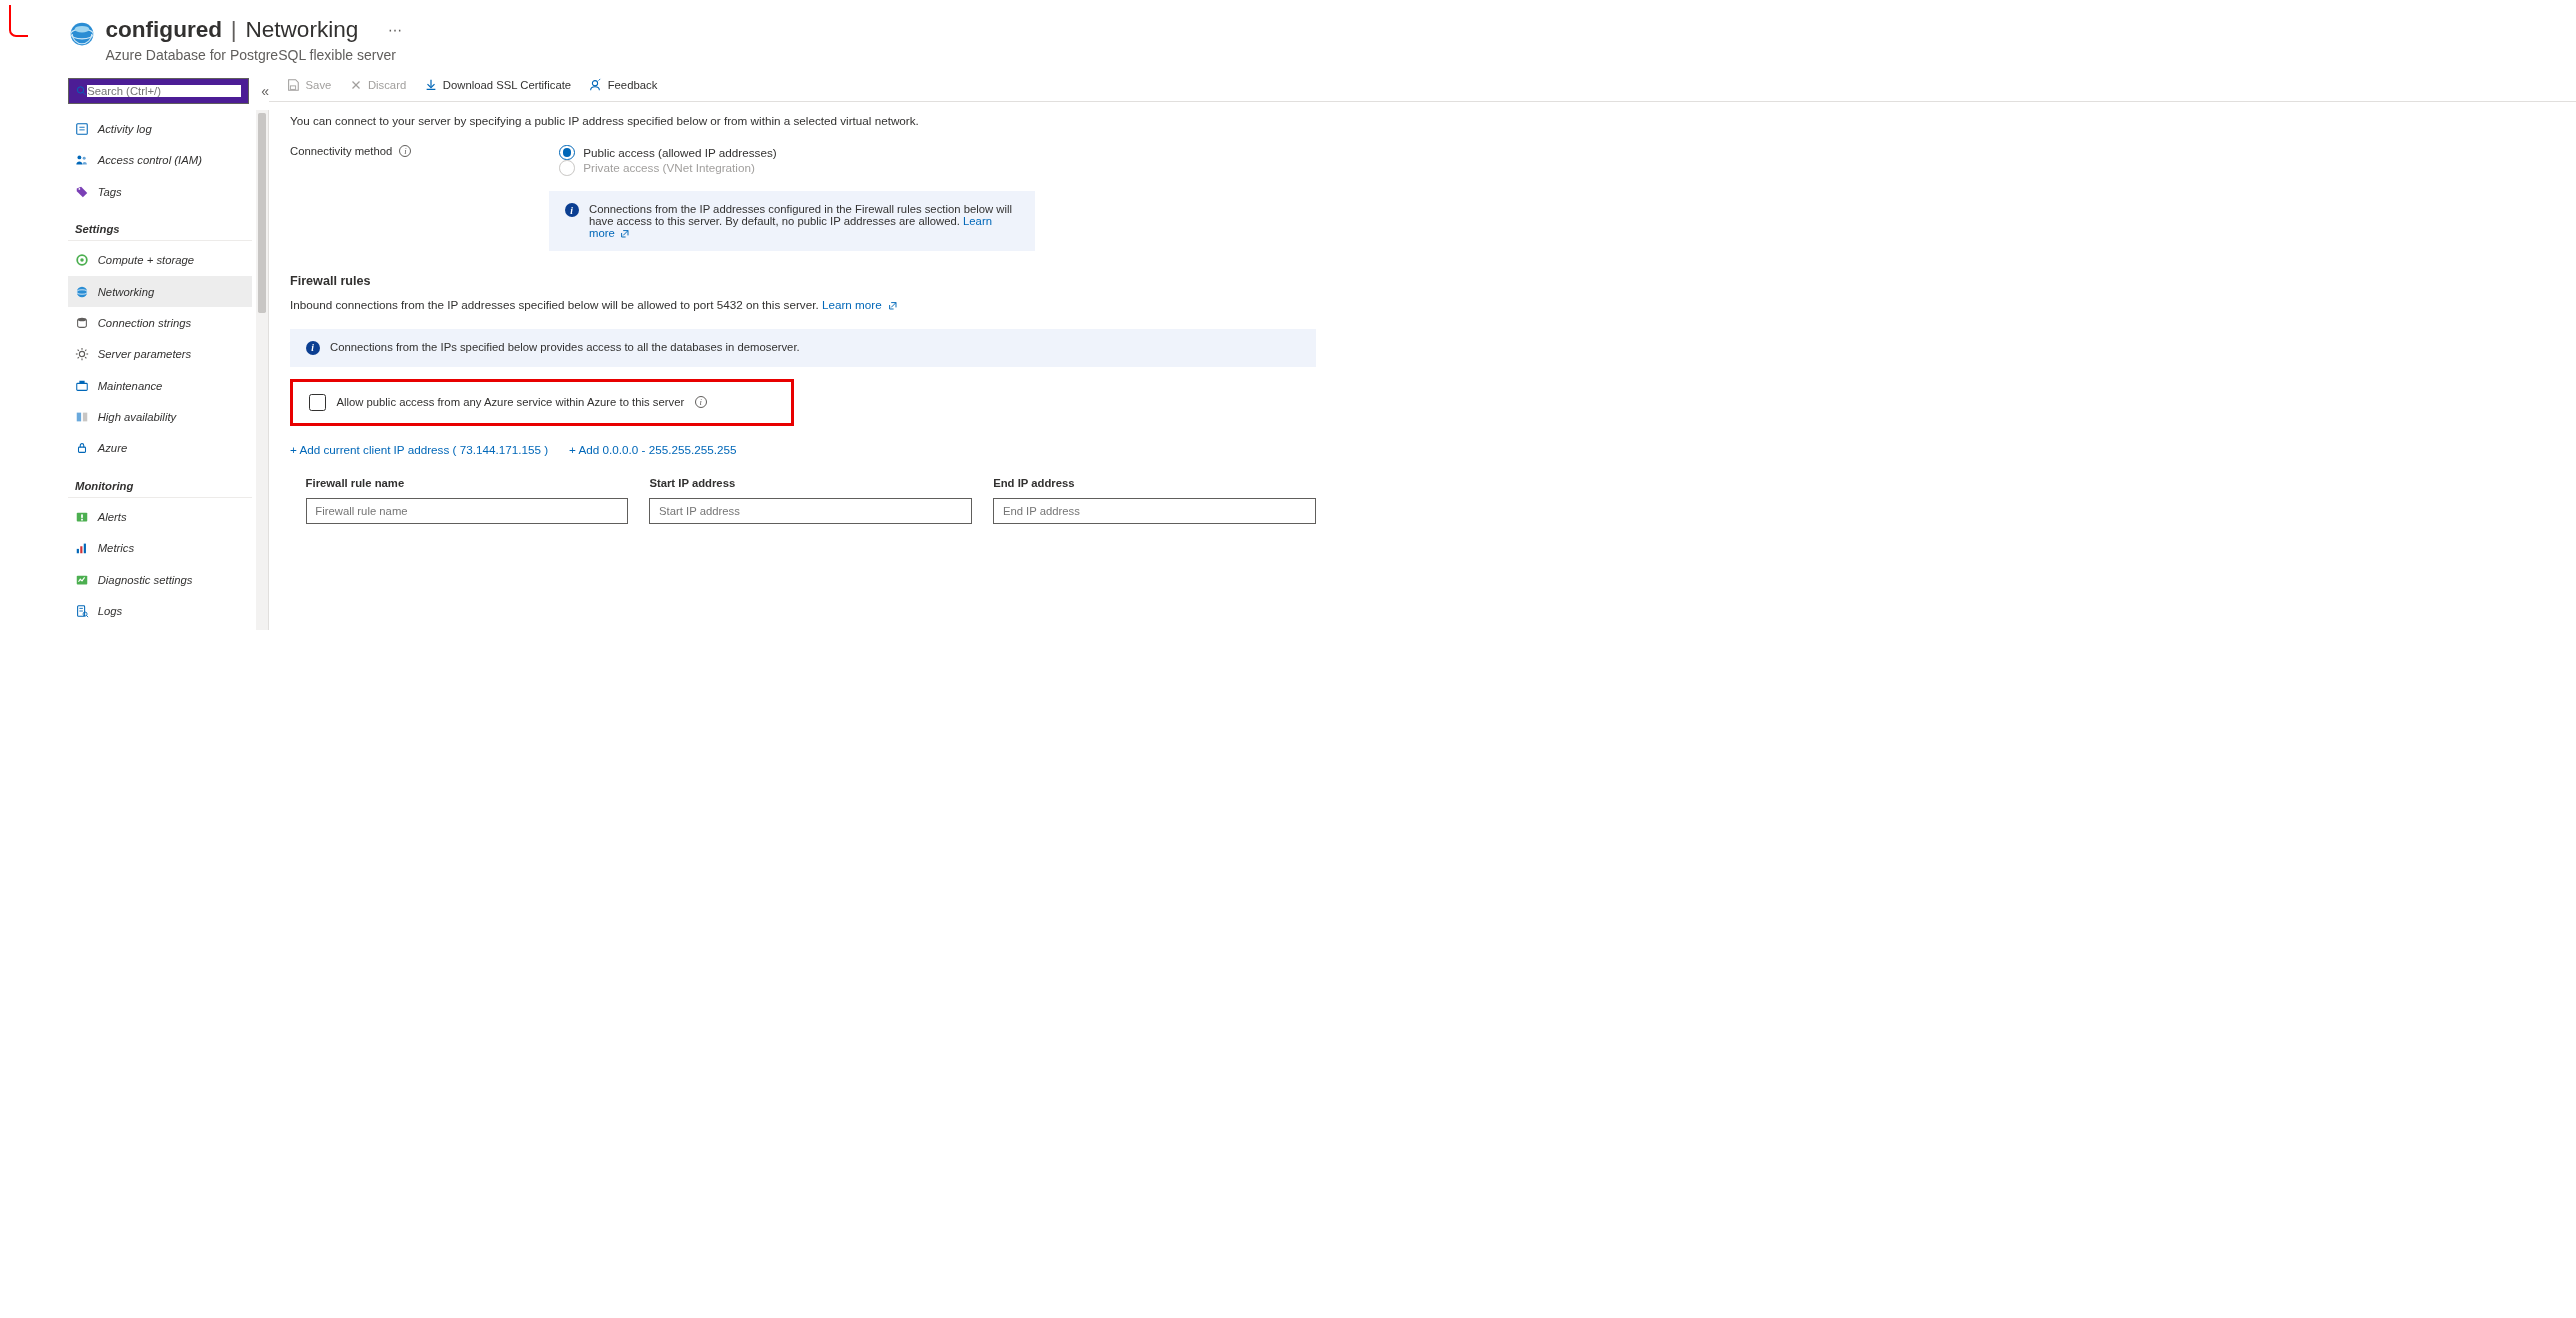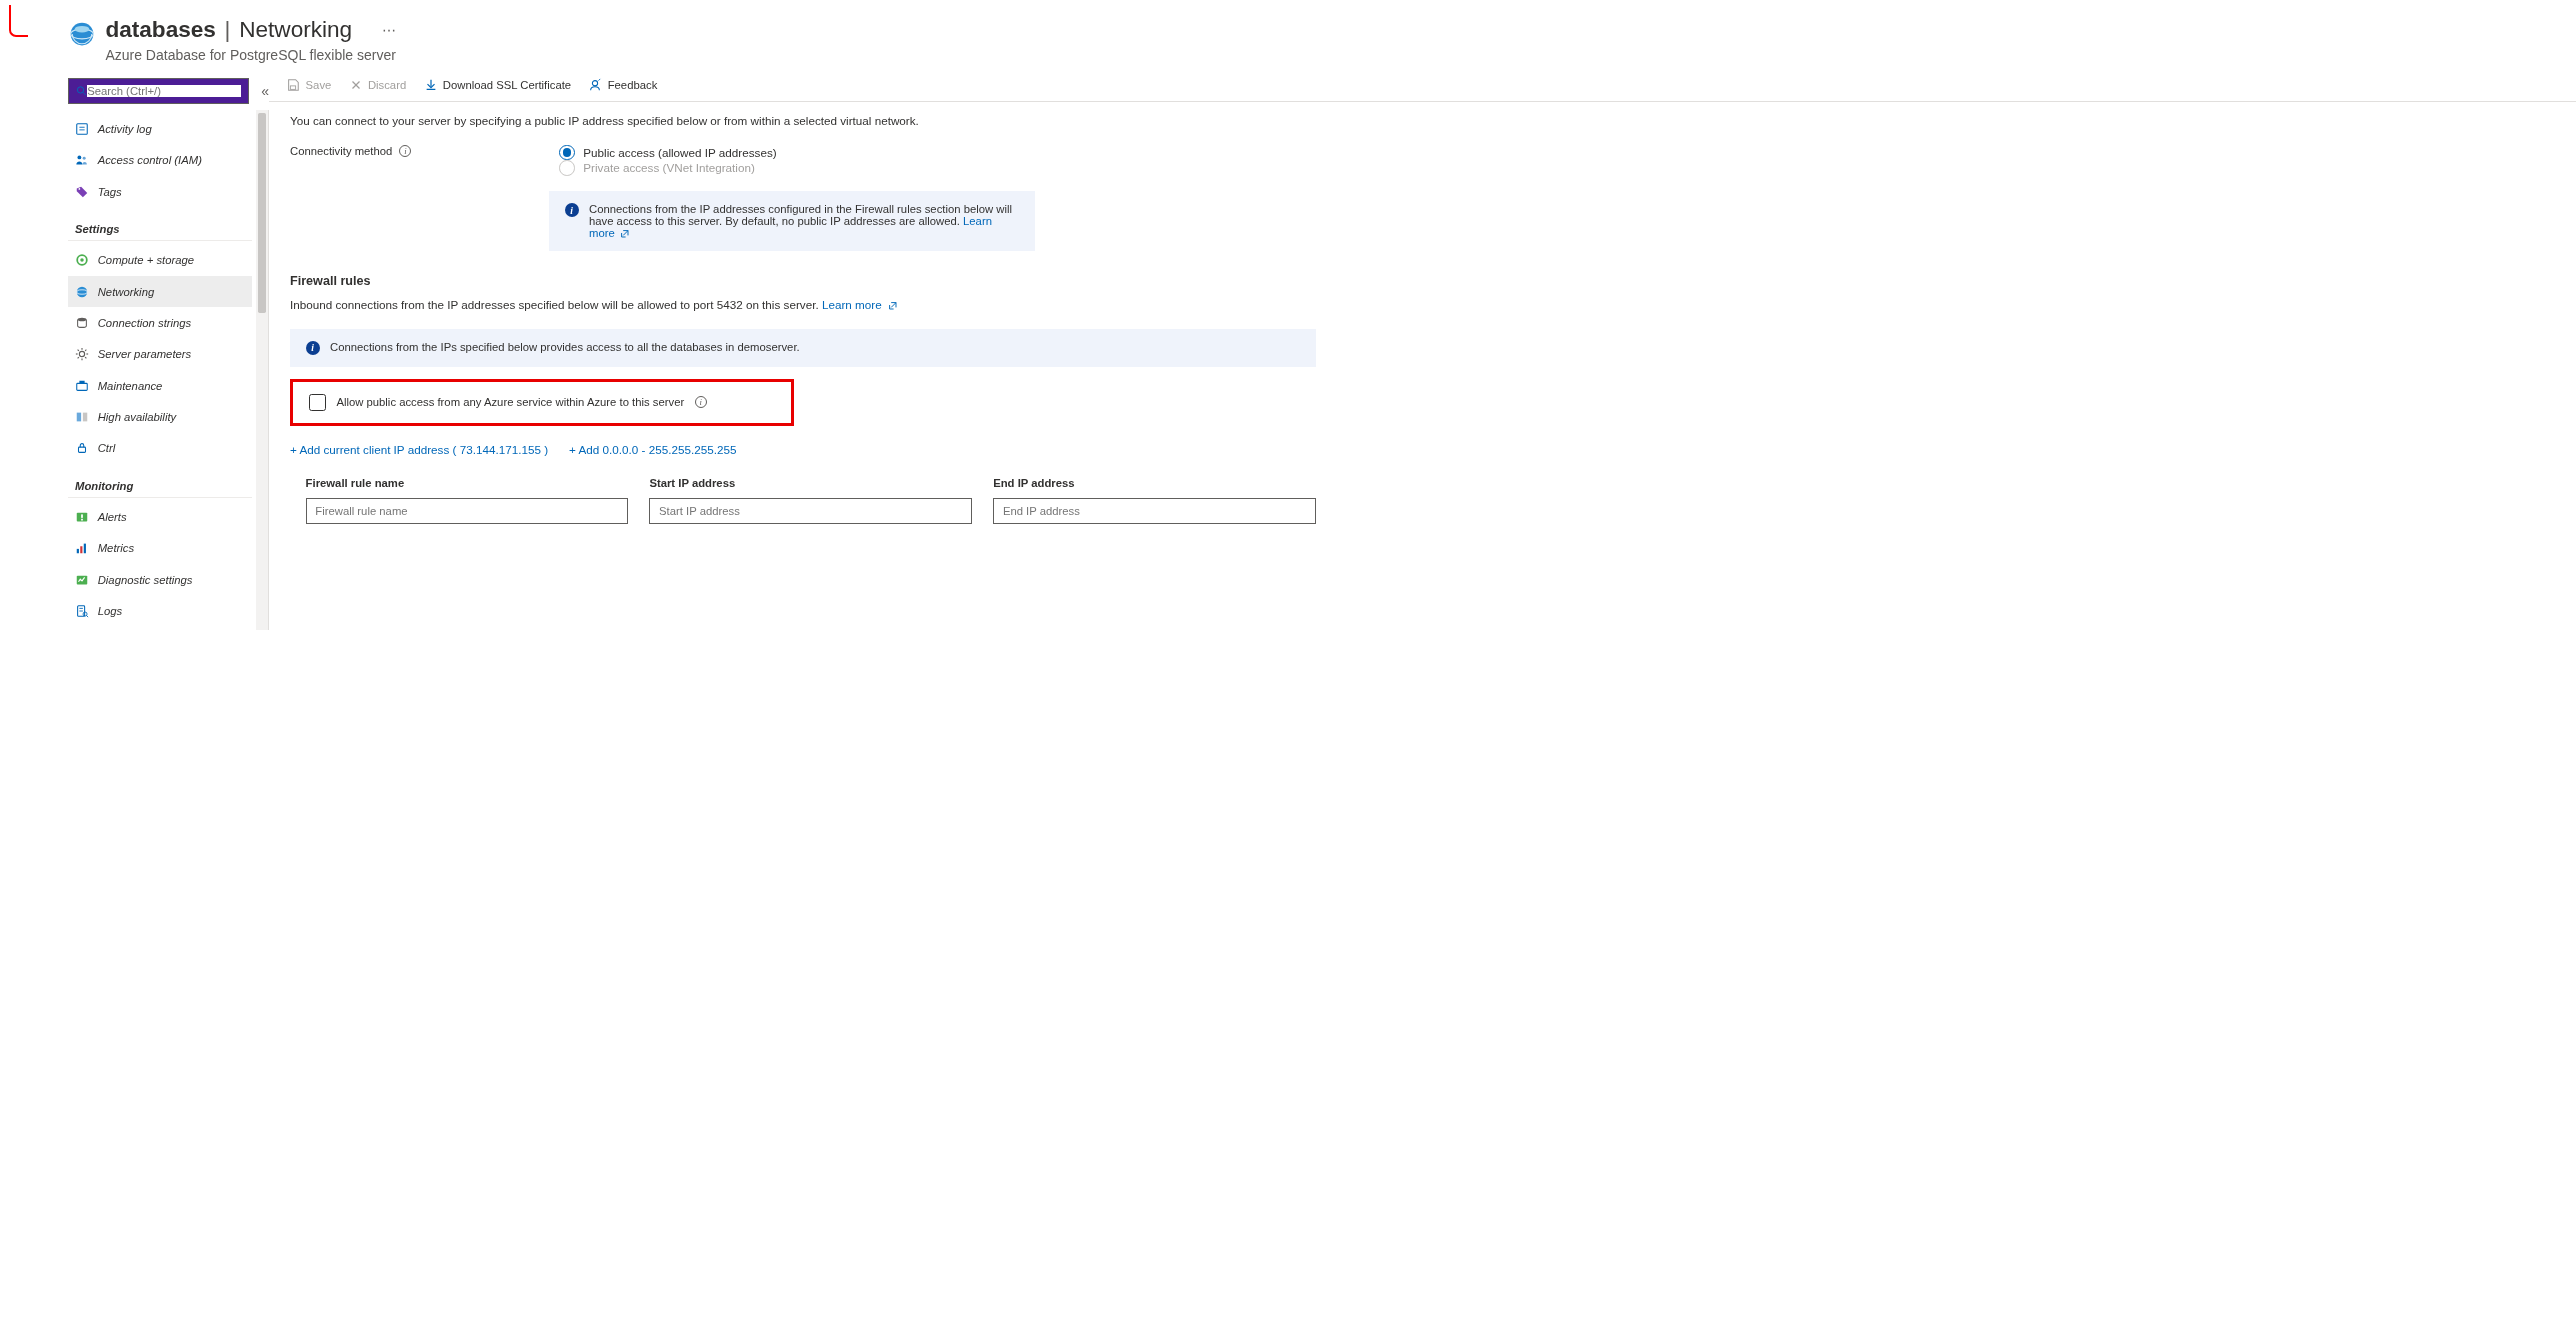--- a/index.html
+++ b/index.html
@@ -266,21 +266,21 @@
 
   <div class="header">
     <svg class="server-icon" viewBox="0 0 32 32">
       <circle cx="16" cy="16" r="14" fill="#2a8dd4"></circle>
       <ellipse cx="16" cy="16" rx="14" ry="6" fill="none" stroke="#cfe8f7" stroke-width="1.3"></ellipse>
       <path d="M4 16a12 12 0 0 0 24 0" fill="none" stroke="#cfe8f7" stroke-width="1.3"></path>
       <ellipse cx="16" cy="10" rx="9" ry="4" fill="#9fd5f0"></ellipse>
     </svg>
     <div>
       <div class="title-line">
-        <span class="title-name">databases</span>
+        <span class="title-name">configured</span>
         <span class="title-sep">|</span>
         <span class="title-page">Networking</span>
         <span class="more-btn">⋯</span>
       </div>
       <div class="subtitle">Azure Database for PostgreSQL flexible server</div>
     </div>
   </div>
 
   <div class="body">
 
@@ -379,21 +379,21 @@
                 <rect x="2" y="3" width="5" height="10" fill="#6aa9dc"></rect>
                 <rect x="9" y="3" width="5" height="10" fill="#c8c6c4"></rect>
               </svg>
             <span>High availability</span>
           </div>
           <div class="nav-item">
             <svg class="nav-icon" viewBox="0 0 16 16">
                 <rect x="4" y="7" width="8" height="6" rx="1" fill="none" stroke="#0067b8" stroke-width="1.2"></rect>
                 <path d="M6 7V5a2 2 0 0 1 4 0v2" fill="none" stroke="#0067b8" stroke-width="1.2"></path>
               </svg>
-            <span>Ctrl</span>
+            <span>Azure</span>
           </div>
         </div>
 
         <div class="nav-heading">Monitoring</div>
         <div class="nav-section">
           <div class="nav-item">
             <svg class="nav-icon" viewBox="0 0 16 16">
                 <rect x="2" y="3" width="12" height="10" rx="1" fill="#4caf50"></rect>
                 <rect x="7" y="5" width="2" height="4" fill="#fff"></rect>
                 <rect x="7" y="10" width="2" height="2" fill="#fff"></rect>

